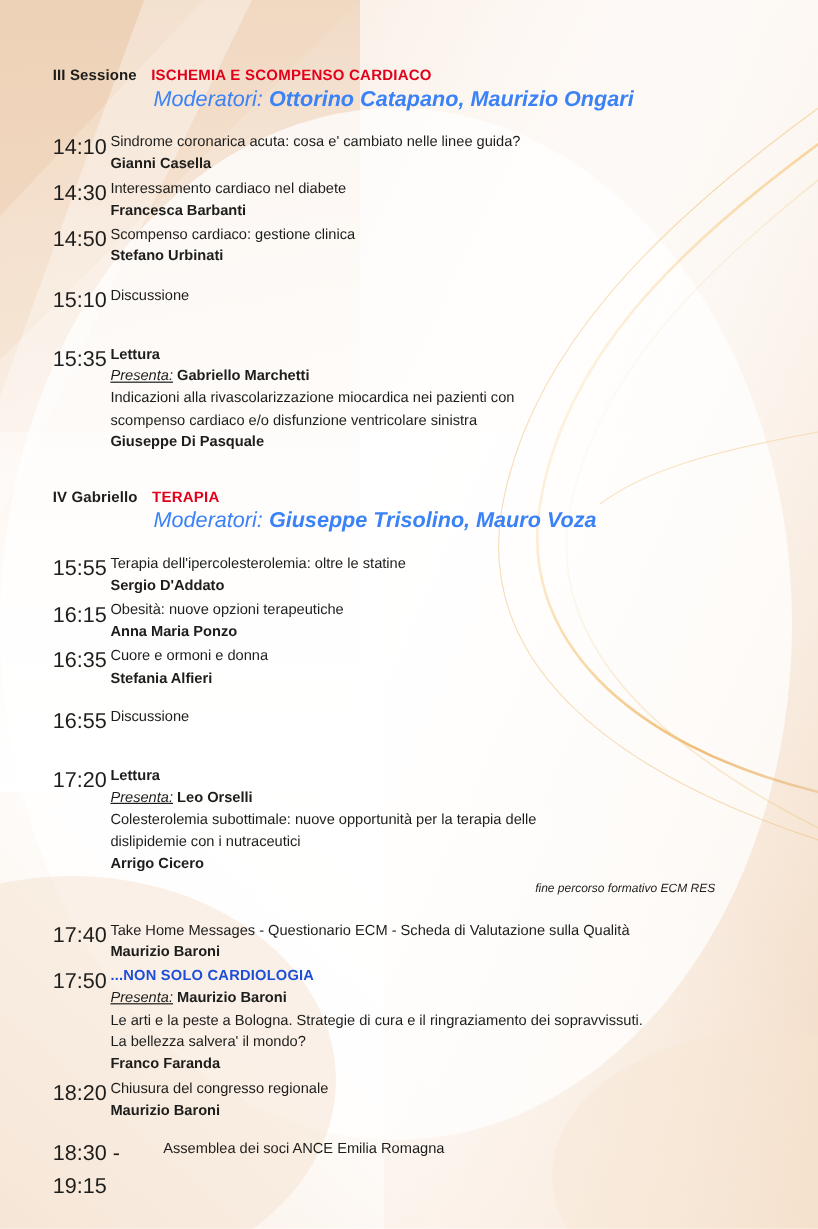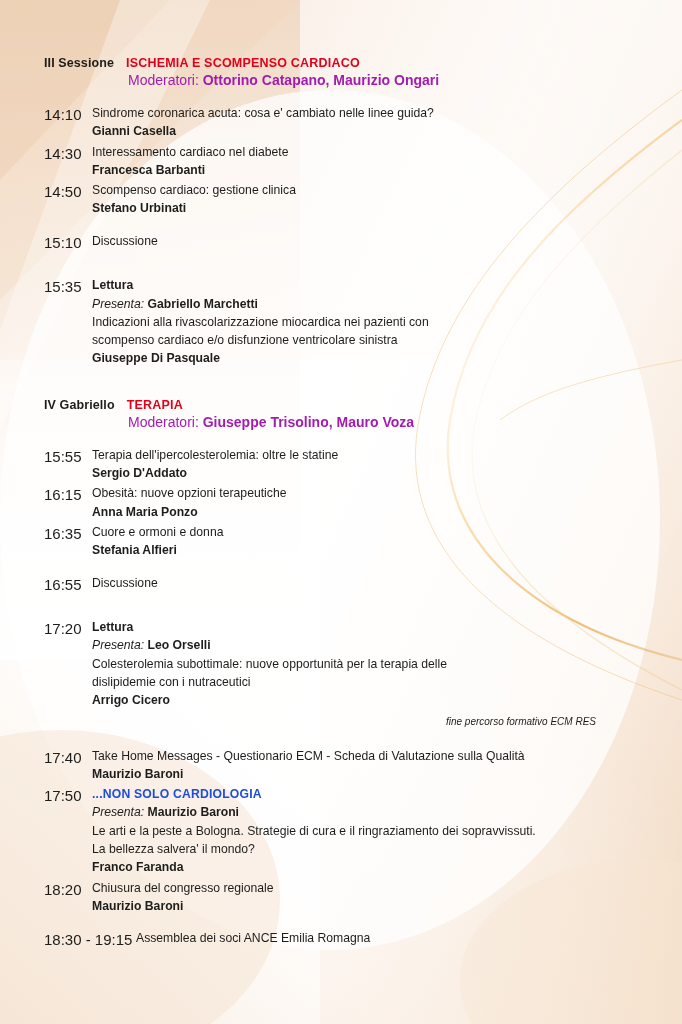--- a/index.html
+++ b/index.html
@@ -47,37 +47,38 @@
   }
   .session-title {
     font-size: 12.5px;
     font-weight: bold;
     color: #e2001a;
     margin-left: 12px;
     letter-spacing: .2px;
   }
   .moderators {
     margin-left: 84px;
-    font-size: 14px;
-    color: #a21caf;
+    font-size: 18px;
+    color: #3b82f6;
     margin-bottom: 16px;
+    font-style: italic;
   }
   .moderators .label { font-weight: normal; }
   .moderators .names { font-weight: bold; }
 
   
   .row {
     display: flex;
     align-items: flex-start;
     margin-bottom: 2px;
   }
   .time {
     width: 48px;
     flex: 0 0 48px;
-    font-size: 15px;
+    font-size: 18px;
     color: #1d1d1b;
     line-height: 1.5;
   }
   .time.wide {
     width: 92px;
     flex: 0 0 92px;
   }
   .body {
     flex: 1 1 auto;
     font-size: 12.2px;
@@ -92,20 +93,21 @@
   }
   .body .lettura {
     display: block;
     font-weight: bold;
   }
   .body .presenta {
     display: block;
   }
   .body .presenta i {
     font-style: italic;
+    text-decoration: underline;
   }
   .body .presenta b {
     font-weight: bold;
   }
   .body .red-title {
     display: block;
     font-weight: bold;
     color: #1d4ed8;
     letter-spacing: .2px;
   }

